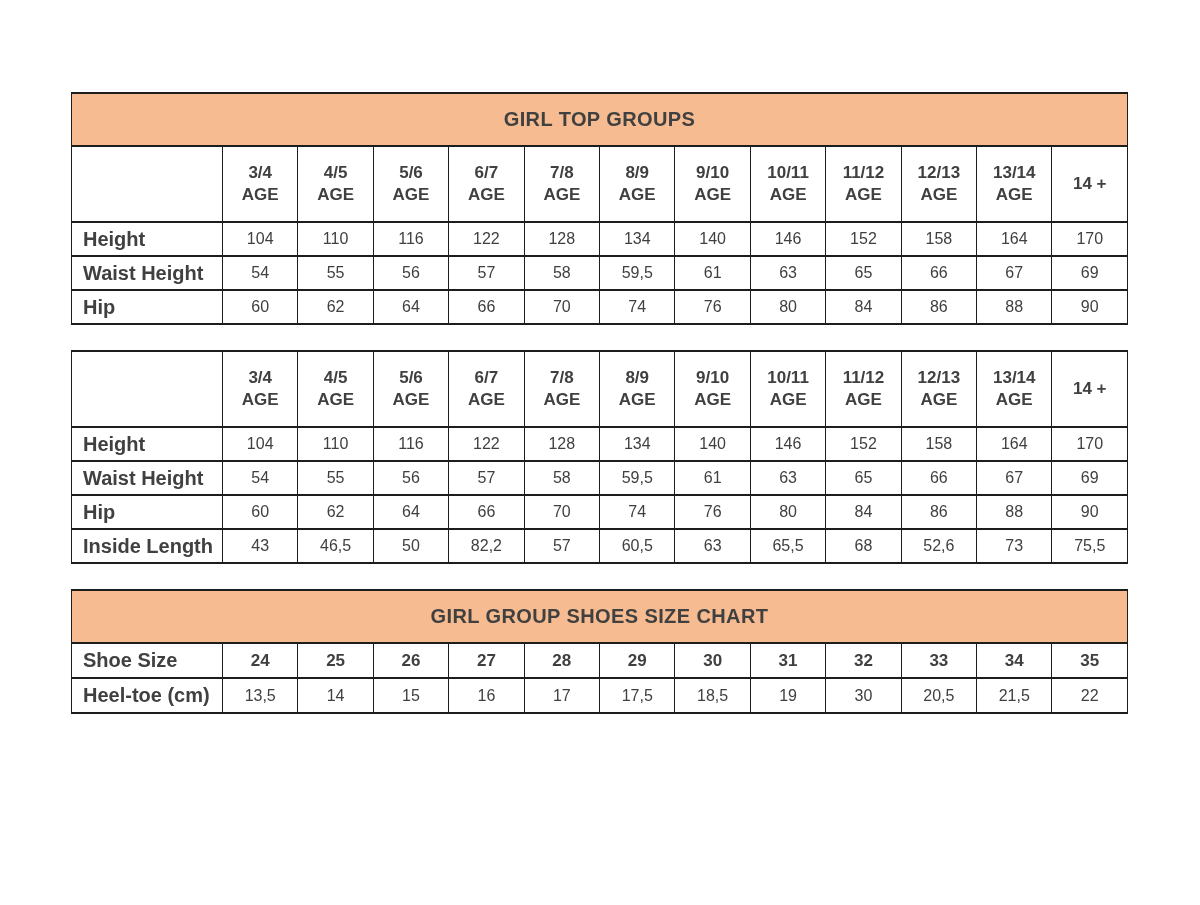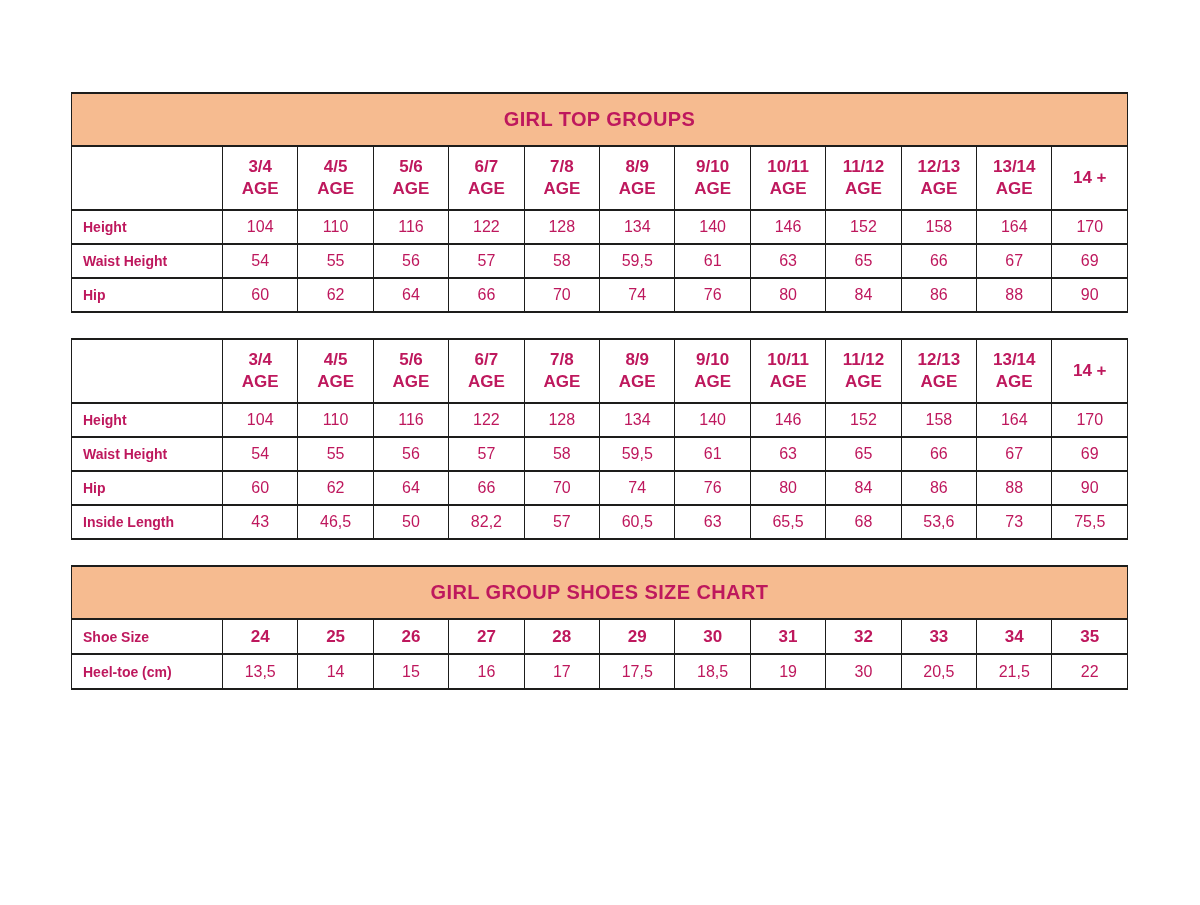--- a/index.html
+++ b/index.html
@@ -6,21 +6,21 @@
     margin: 0;
     padding: 0;
     background: #ffffff;
   }
   .page {
     position: relative;
     width: 1200px;
     height: 905px;
     background: #ffffff;
     font-family: "Liberation Sans", "DejaVu Sans", sans-serif;
-    color: #be185d;
+    color: #404040;
     overflow: hidden;
   }
   .content {
     position: absolute;
     left: 71px;
     top: 92px;
     width: 1057px;
   }
   table.size-table {
     border-collapse: collapse;
@@ -42,33 +42,33 @@
   }
   tr.title-row { height: 53px; }
   .title-cell {
     background: #f6bb90;
     border: 2px solid #1d1d1b;
     font-size: 20px;
     font-weight: bold;
     text-align: center;
     letter-spacing: 0.4px;
   }
-  tr.header-row { height: 64px; }
+  tr.header-row { height: 76px; }
   .col-head {
     font-size: 17px;
     font-weight: bold;
     text-align: center;
     white-space: pre-line;
     line-height: 1.3;
     background: #ffffff;
   }
   .corner-cell { background: #ffffff; }
   tr.data-row { height: 34px; }
   .label-cell {
-    font-size: 14px;
+    font-size: 20px;
     font-weight: bold;
     text-align: left;
     padding-left: 11px;
     background: #ffffff;
   }
   .val {
     font-size: 16px;
     font-weight: normal;
     text-align: center;
     background: #ffffff;
@@ -272,21 +272,21 @@
             <th class="label-cell">Inside Length</th>
             <td class="val">43</td>
             <td class="val">46,5</td>
             <td class="val">50</td>
             <td class="val">82,2</td>
             <td class="val">57</td>
             <td class="val">60,5</td>
             <td class="val">63</td>
             <td class="val">65,5</td>
             <td class="val">68</td>
-            <td class="val">53,6</td>
+            <td class="val">52,6</td>
             <td class="val">73</td>
             <td class="val">75,5</td>
           </tr>
         </tbody>
     </table>
     <table class="size-table shoes-table">
         <colgroup>
           <col style="width: 151px;">
           <col>
           <col>

